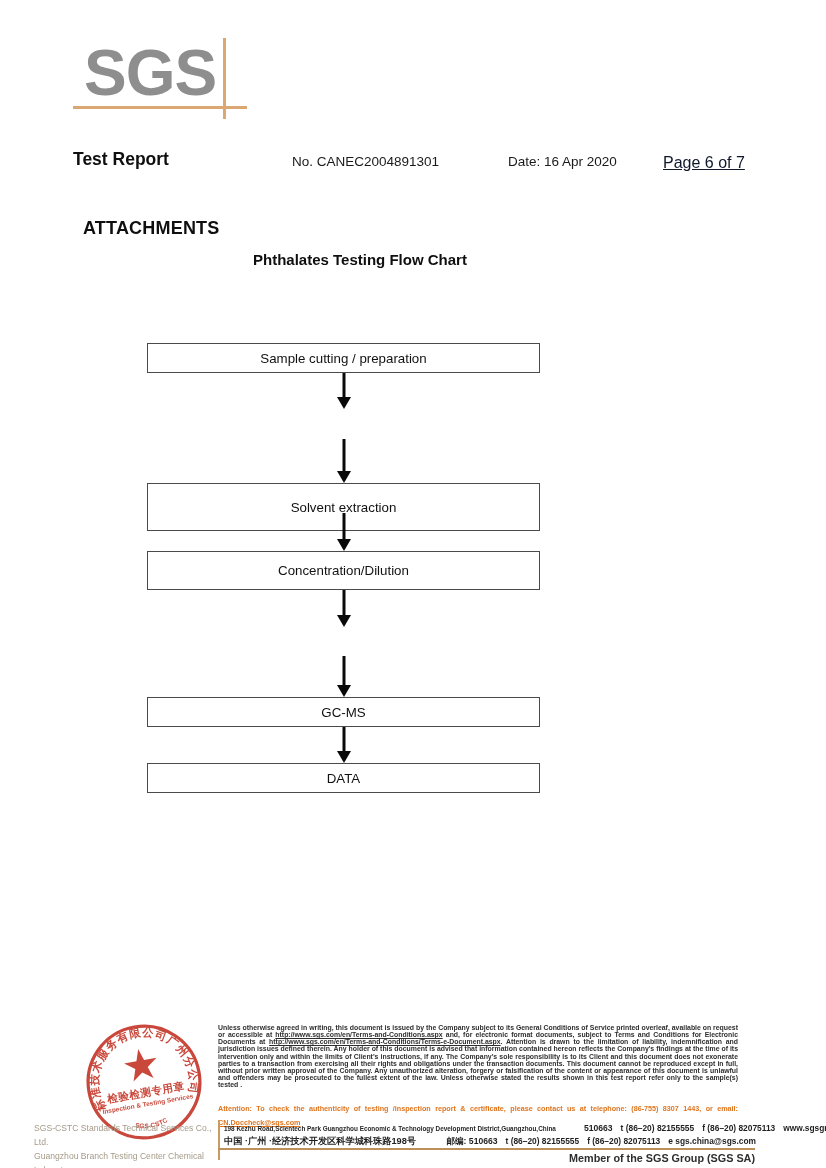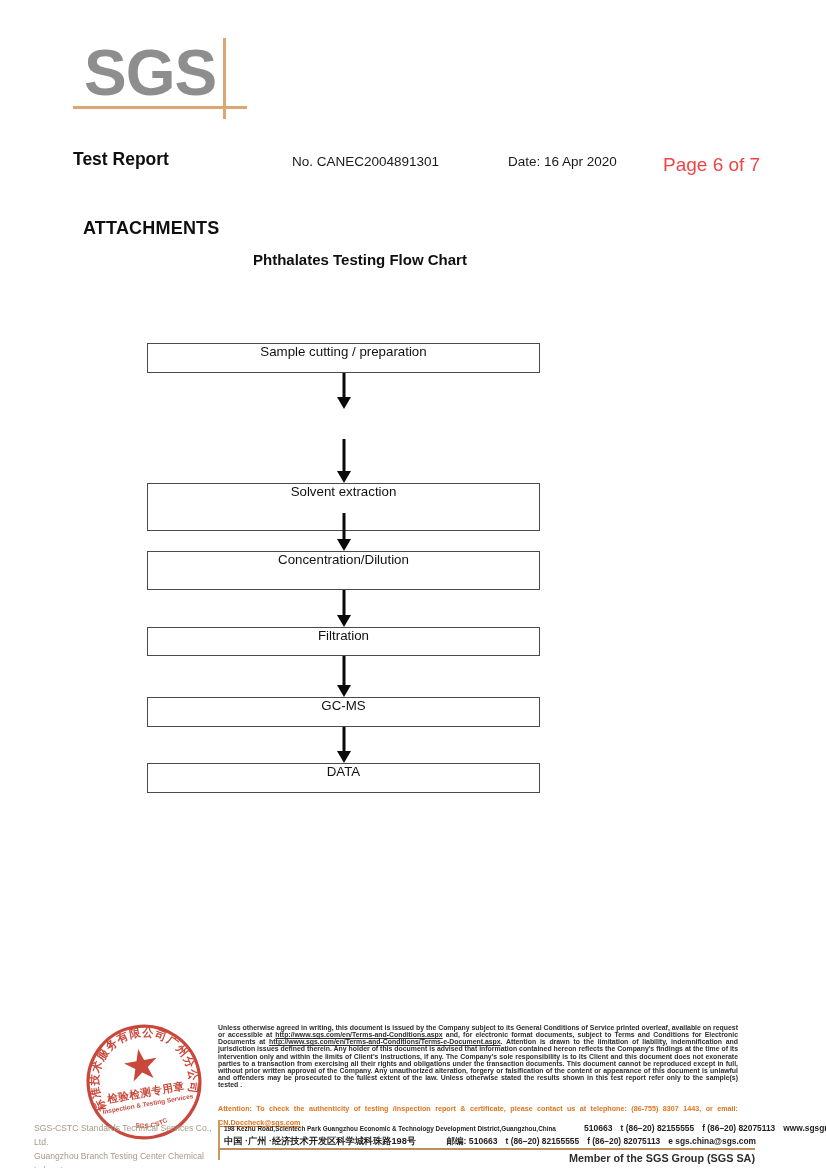--- a/index.html
+++ b/index.html
@@ -16,32 +16,32 @@
     left:84px; top:38px; font-size:64px; font-weight:bold;
     color:#8e8e8e; letter-spacing:-1px; line-height:70px;
   }
   .logo-hline { left:73px; top:106px; width:174px; height:2.5px; background:#dба873; background:#dba873; }
   .logo-vline { left:223px; top:38px; width:2.5px; height:81px; background:#dba873; }
 
   
   .report-title { left:73px; top:149px; font-size:17.5px; font-weight:bold; color:#0f0f0f; }
   .report-no   { left:292px; top:154px; font-size:13.5px; color:#1a1a1a; }
   .report-date { left:508px; top:154px; font-size:13.5px; color:#1a1a1a; }
-  .report-page { left:663px; top:154px; font-size:19px; color:#ef4444; }
+  .report-page { left:663px; top:154px; font-size:16px; color:#0f172a;text-decoration:underline; }
 
   
   .attachments-heading { left:83px; top:218px; font-size:18px; font-weight:bold; color:#0f0f0f; letter-spacing:0.2px; }
   .chart-title { left:0px; top:251px; width:720px; text-align:center; font-size:15px; font-weight:bold; color:#0f0f0f; }
 
   
   .flowchart { left:147px; top:343px; width:393px; height:452px; }
   .fc-box {
     position:absolute; left:0; width:100%;
     border:1.8px solid #4a4a4a; background:#ffffff;
-    display:flex; align-items:flex-start; justify-content:center;
+    display:flex; align-items:center; justify-content:center;
     font-size:13.3px; color:#111111;
   }
   .fc-arrow { position:absolute; left:50%; width:16px; transform:translateX(-50%); }
   .fc-stem {
     position:absolute; left:50%; transform:translateX(-50%);
     top:0; bottom:10px; width:3px; background:#0a0a0a;
   }
   .fc-head {
     position:absolute; bottom:0; left:50%; transform:translateX(-50%);
     width:0; height:0;
@@ -116,23 +116,20 @@
         <div class="fc-stem"></div>
         <div class="fc-head"></div>
       </div>
       <div class="fc-box" style="top: 208px; height: 39px;">
         <span>Concentration/Dilution</span>
       </div>
       <div class="fc-arrow" style="top: 247px; height: 37px;">
         <div class="fc-stem"></div>
         <div class="fc-head"></div>
       </div>
-      <div class="fc-box" style="top: 284px; height: 29px;">
-        <span>Filtration</span>
-      </div>
       <div class="fc-arrow" style="top: 313px; height: 41px;">
         <div class="fc-stem"></div>
         <div class="fc-head"></div>
       </div>
       <div class="fc-box" style="top: 354px; height: 30px;">
         <span>GC-MS</span>
       </div>
       <div class="fc-arrow" style="top: 384px; height: 36px;">
         <div class="fc-stem"></div>
         <div class="fc-head"></div>

